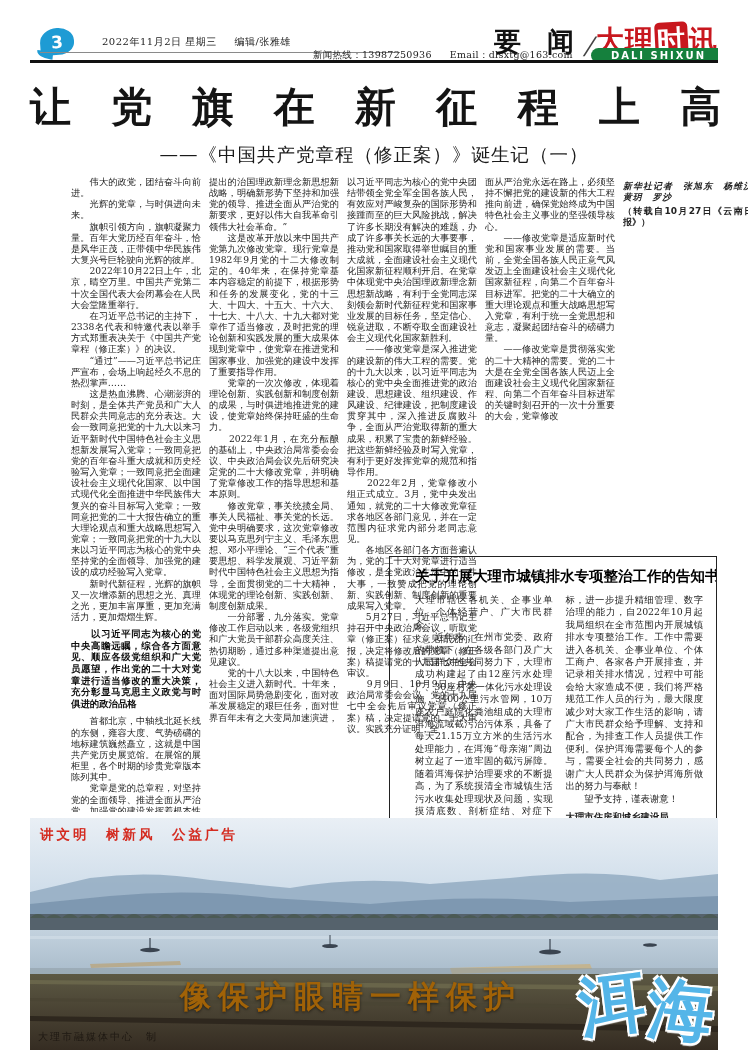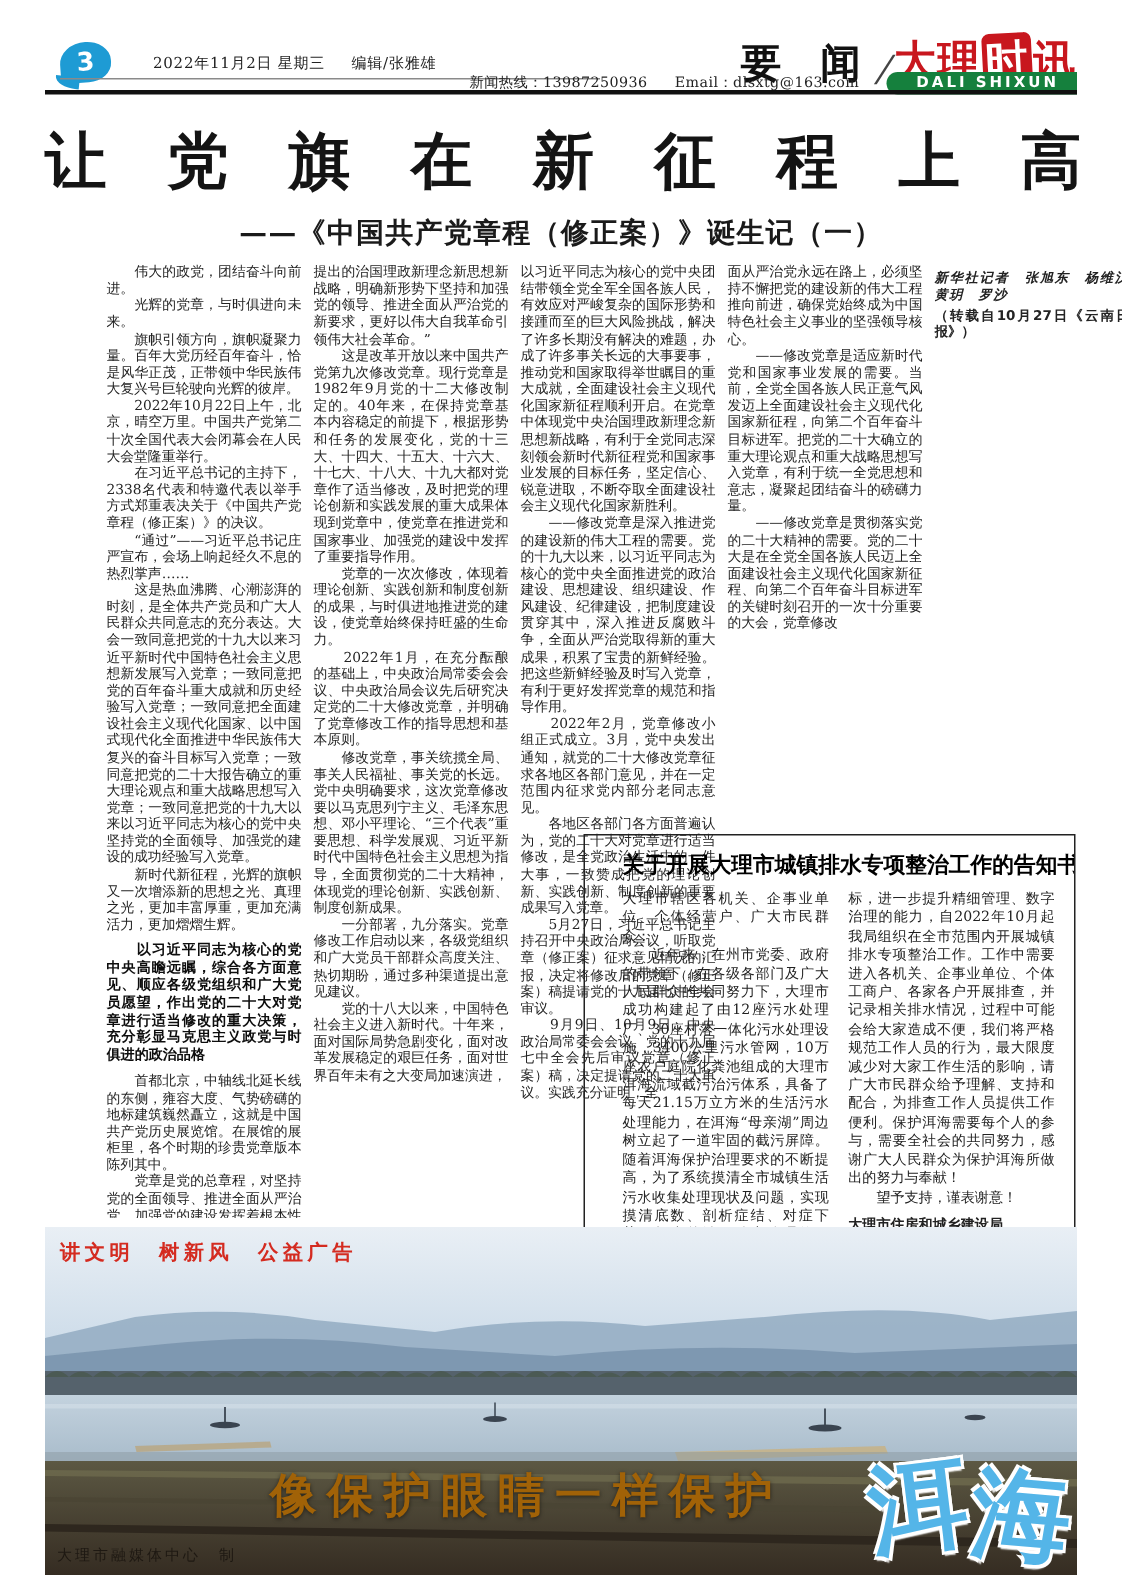--- a/index.html
+++ b/index.html
@@ -26,21 +26,21 @@
   .hdr-info{position:absolute;right:30px;top:48px;display:flex;align-items:center;font-size:9.5px;color:#222;}
   .hdr-info .seg{margin-right:18px;letter-spacing:.3px;}
   .en-bar{background:#15803d;color:#fff;font-family:"DejaVu Sans",sans-serif;font-weight:bold;
          font-size:10px;letter-spacing:2px;padding:2px 12px 2px 20px;border-radius:10px 0 0 10px;}
   .main-rule{position:absolute;left:30px;right:30px;top:60px;border-top:3px solid #111;}
   
   .headline{position:absolute;left:30px;width:688px;top:80px;text-align:center;
          font-family:"DejaVu Sans",sans-serif;font-weight:900;font-size:41px;
          letter-spacing:13px;color:#141414;white-space:nowrap;}
   .subtitle{position:absolute;left:30px;width:688px;top:142px;text-align:center;
-         font-weight:bold;font-size:18.5px;letter-spacing:1px;color:#1a1a1a;}
+         font-weight:normal;font-size:18.5px;letter-spacing:1px;color:#1a1a1a;}
   
   #cols{position:absolute;left:33px;top:176px;width:682px;height:636px;margin-left:38px;}
   .col{position:absolute;width:130px;overflow:hidden;text-align:justify;
        font-size:9.2px;line-height:11.15px;color:#232323;}
   .col p{margin:0;white-space:pre-line;}
   .col .sh{font-family:"DejaVu Sans",sans-serif;font-weight:bold;color:#0d0d0d;
        margin:6px 0;font-size:9.4px;line-height:11.6px;}
   .col .byline{margin-top:5px;font-style:italic;font-weight:bold;font-size:8.8px;letter-spacing:1px;}
   .col .note{font-family:"DejaVu Sans",sans-serif;font-weight:bold;font-size:9px;margin-top:3px;}
   #c1{left:0;top:0;height:636px;} #c2{left:138px;top:0;height:636px;} #c3{left:276px;top:0;height:636px;}

